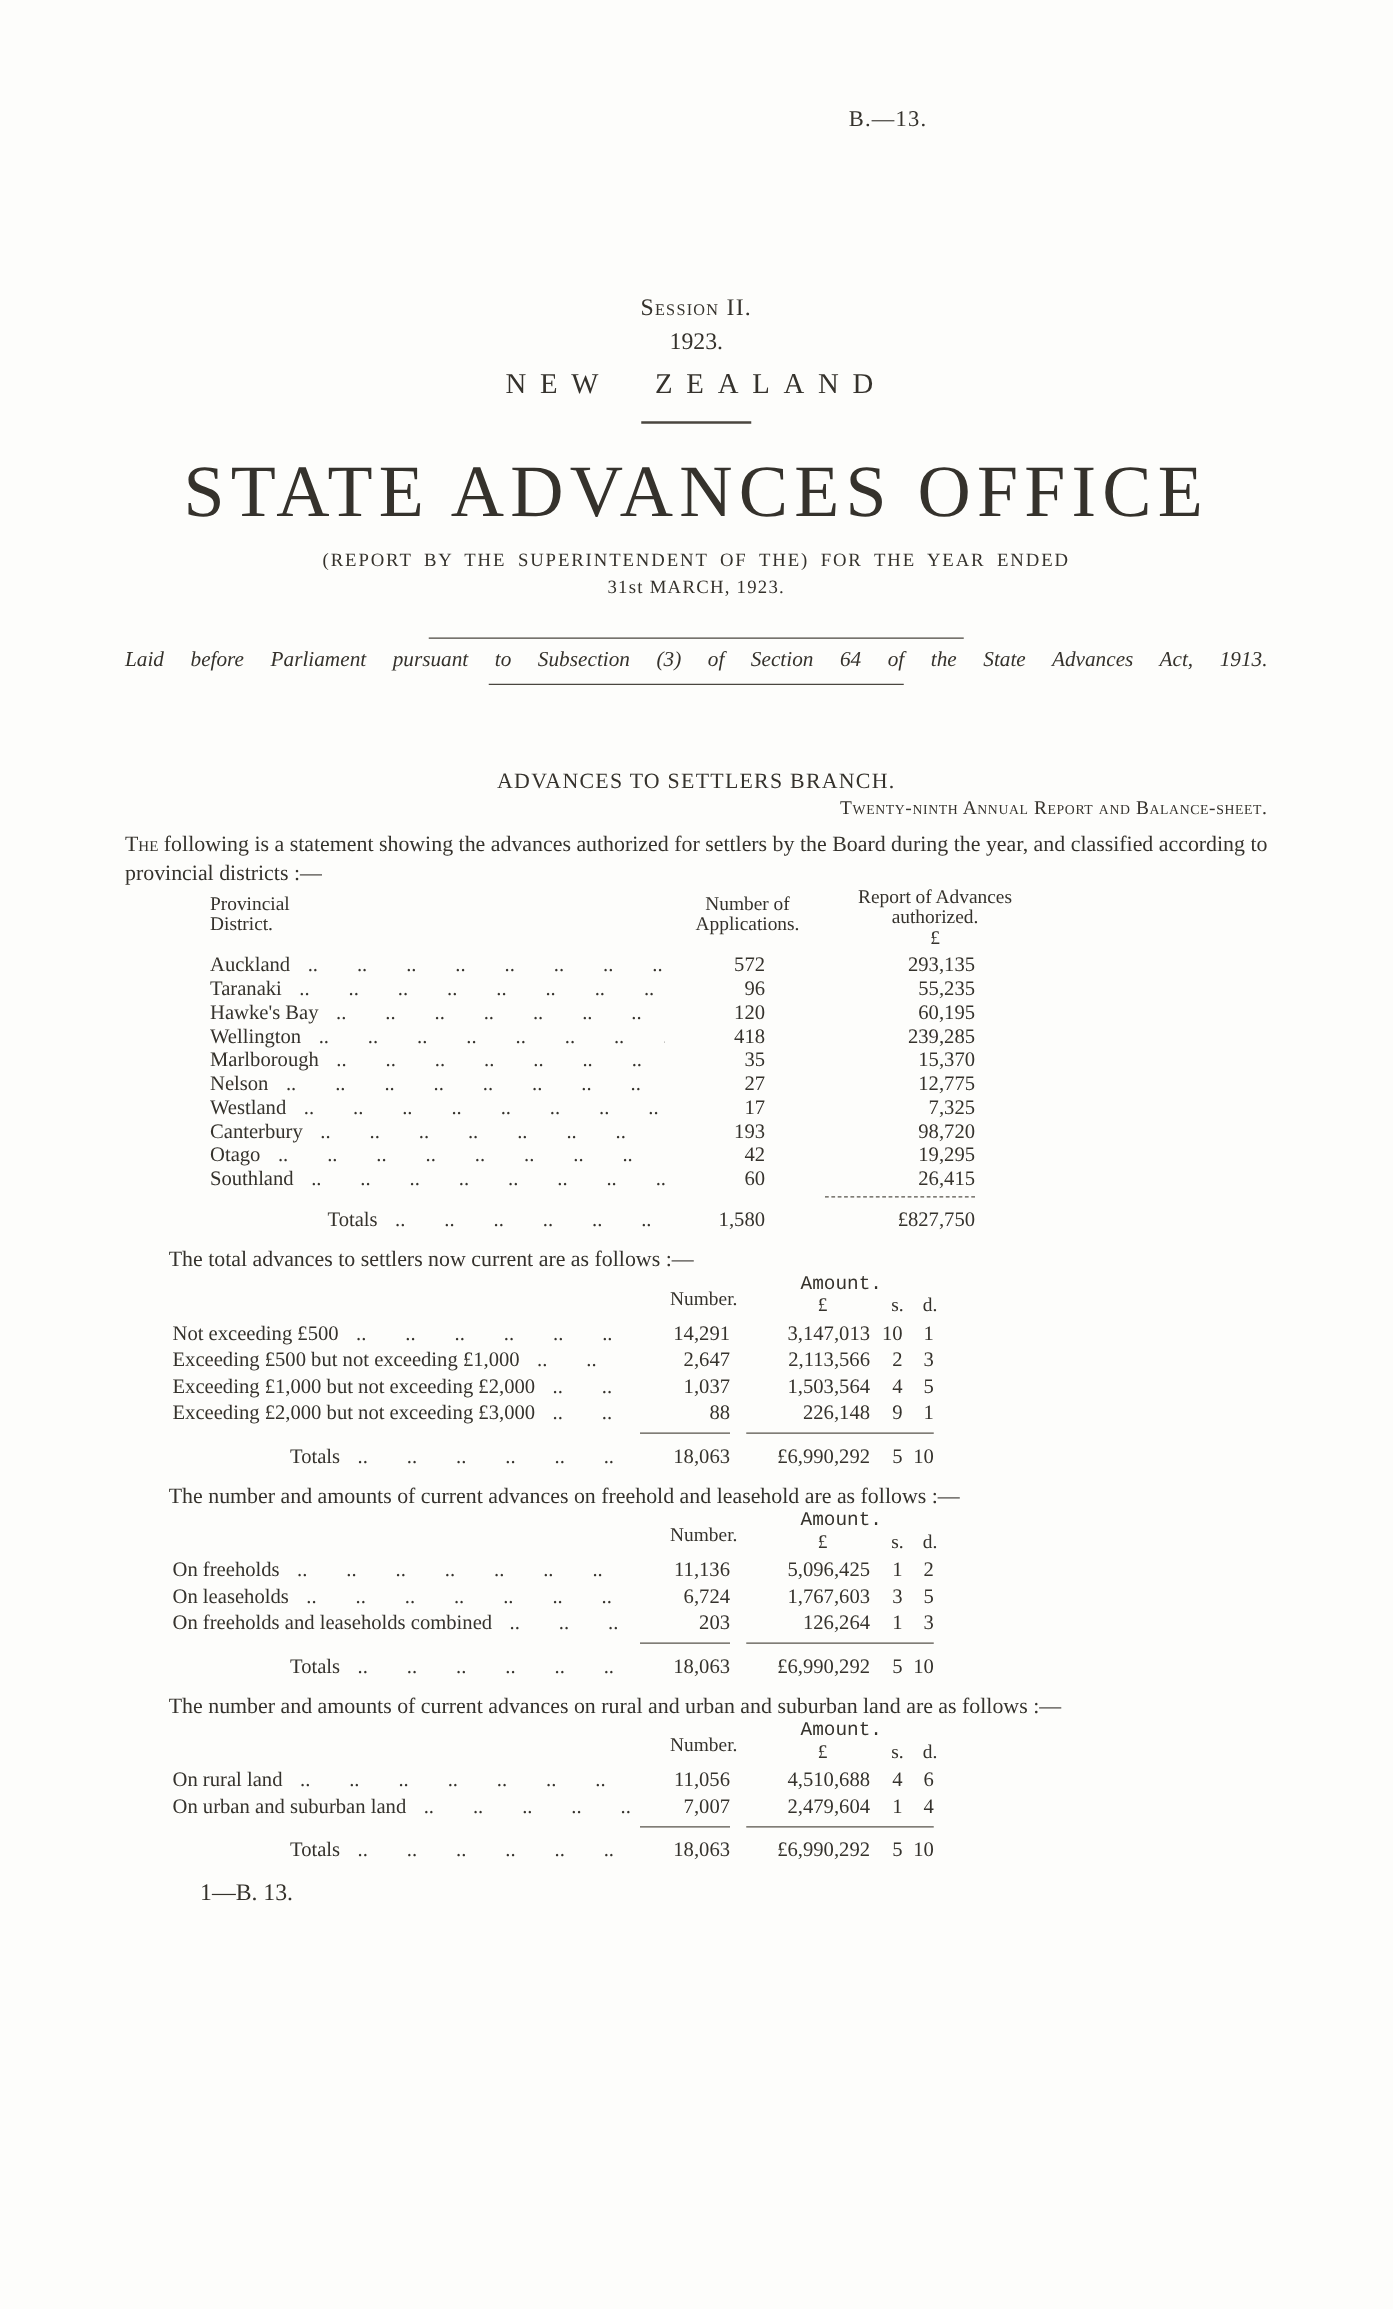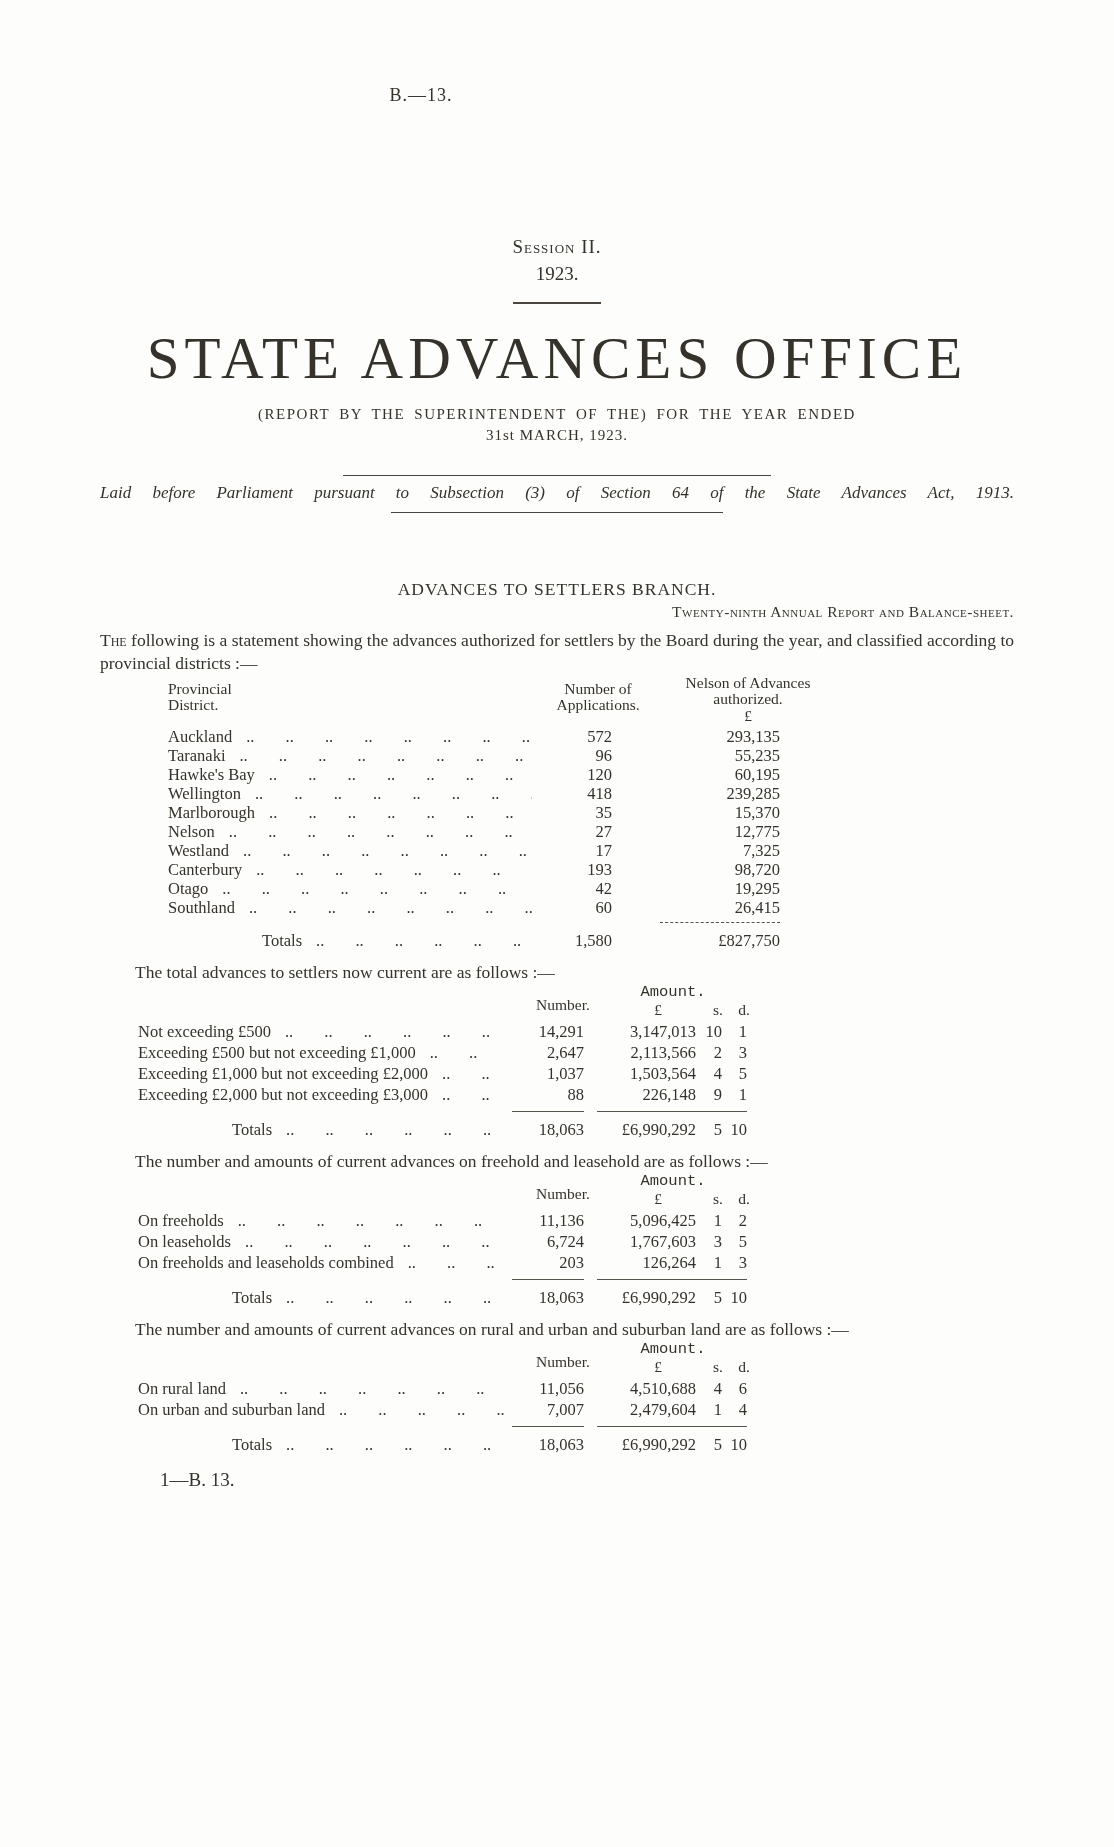--- a/index.html
+++ b/index.html
@@ -3,21 +3,21 @@
 <meta charset="utf-8">
 <style>
   * { margin:0; padding:0; box-sizing:border-box; }
   html,body { background:#e8e8e6; }
   body { font-family:"Liberation Serif","DejaVu Serif",serif; }
   .page {
     position:relative; width:1114px; height:1847px; margin:0 auto;
     background:#fdfdfb; color:#35322c;
     padding:85px 100px 0 100px; overflow:hidden;
   }
-  .doc-ref { text-align:center; padding-right:272px; font-size:18px; letter-spacing:1px; }
+  .doc-ref { text-align:right; padding-right:272px; font-size:18px; letter-spacing:1px; }
   .session { margin-top:130px; text-align:center; font-size:19px; font-variant:small-caps; letter-spacing:1px; }
   .year    { margin-top:5px; text-align:center; font-size:19px; }
   .country { margin-top:9px; text-align:center; font-size:23px; letter-spacing:11px; word-spacing:18px; }
   .rule-nz { width:88px; margin:17px auto 0 auto; border-top:2px solid #4a463f; }
   .title   { margin-top:20px; text-align:center; font-size:59px; letter-spacing:5px; font-weight:normal; white-space:nowrap; }
   .subtitle1 { margin-top:13px; text-align:center; font-size:15px; letter-spacing:1.5px; word-spacing:4px; }
   .subtitle2 { margin-top:4px; text-align:center; font-size:15px; letter-spacing:1px; }
   .rule-a  { width:428px; margin:31px auto 0 auto; border-top:1.5px solid #4a463f; }
   .laid    { margin-top:7px; font-style:italic; font-size:17px; text-align:justify; text-align-last:justify; }
   .rule-b  { width:332px; margin:9px auto 0 auto; border-top:1.5px solid #4a463f; }
@@ -71,40 +71,41 @@
 </style>
 </head>
 <body>
 
 <div class="page">
 
   <div class="doc-ref">B.—13.</div>
 
   <div class="session">Session II.</div>
   <div class="year">1923.</div>
+  <div class="country">NEW ZEALAND</div>
   <div class="rule-nz"></div>
 
   <h1 class="title">STATE ADVANCES OFFICE</h1>
   <div class="subtitle1">(REPORT BY THE SUPERINTENDENT OF THE) FOR THE YEAR ENDED</div>
   <div class="subtitle2">31st MARCH, 1923.</div>
 
   <div class="rule-a"></div>
   <div class="laid">Laid before Parliament pursuant to Subsection (3) of Section 64 of the State Advances Act, 1913.</div>
   <div class="rule-b"></div>
 
   <div class="branch-heading">ADVANCES TO SETTLERS BRANCH.</div>
   <div class="report-heading">Twenty-ninth Annual Report and Balance-sheet.</div>
 
   <p class="para intro1"><span class="lead">The</span><span> following is a statement showing the advances authorized for settlers by the Board during the year, and classified according to provincial districts :—</span></p>
 
   <div class="tbl t1">
     <div class="t1-head">
       <span class="h-district">Provincial District.</span>
       <span class="h-number">Number of Applications.</span>
-      <span class="h-amount"><span>Nelson of Advances authorized.</span><span class="h-currency">£</span></span>
+      <span class="h-amount"><span>Report of Advances authorized.</span><span class="h-currency">£</span></span>
     </div>
 
     <div class="trow">
       <span class="lbl">Auckland</span>
         <span class="dots">.. .. .. .. .. .. .. .. .. ..</span>
       <span class="num-col">572</span>
       <span class="amt-col">293,135</span>
     </div>
     <div class="trow">
       <span class="lbl">Taranaki</span>

